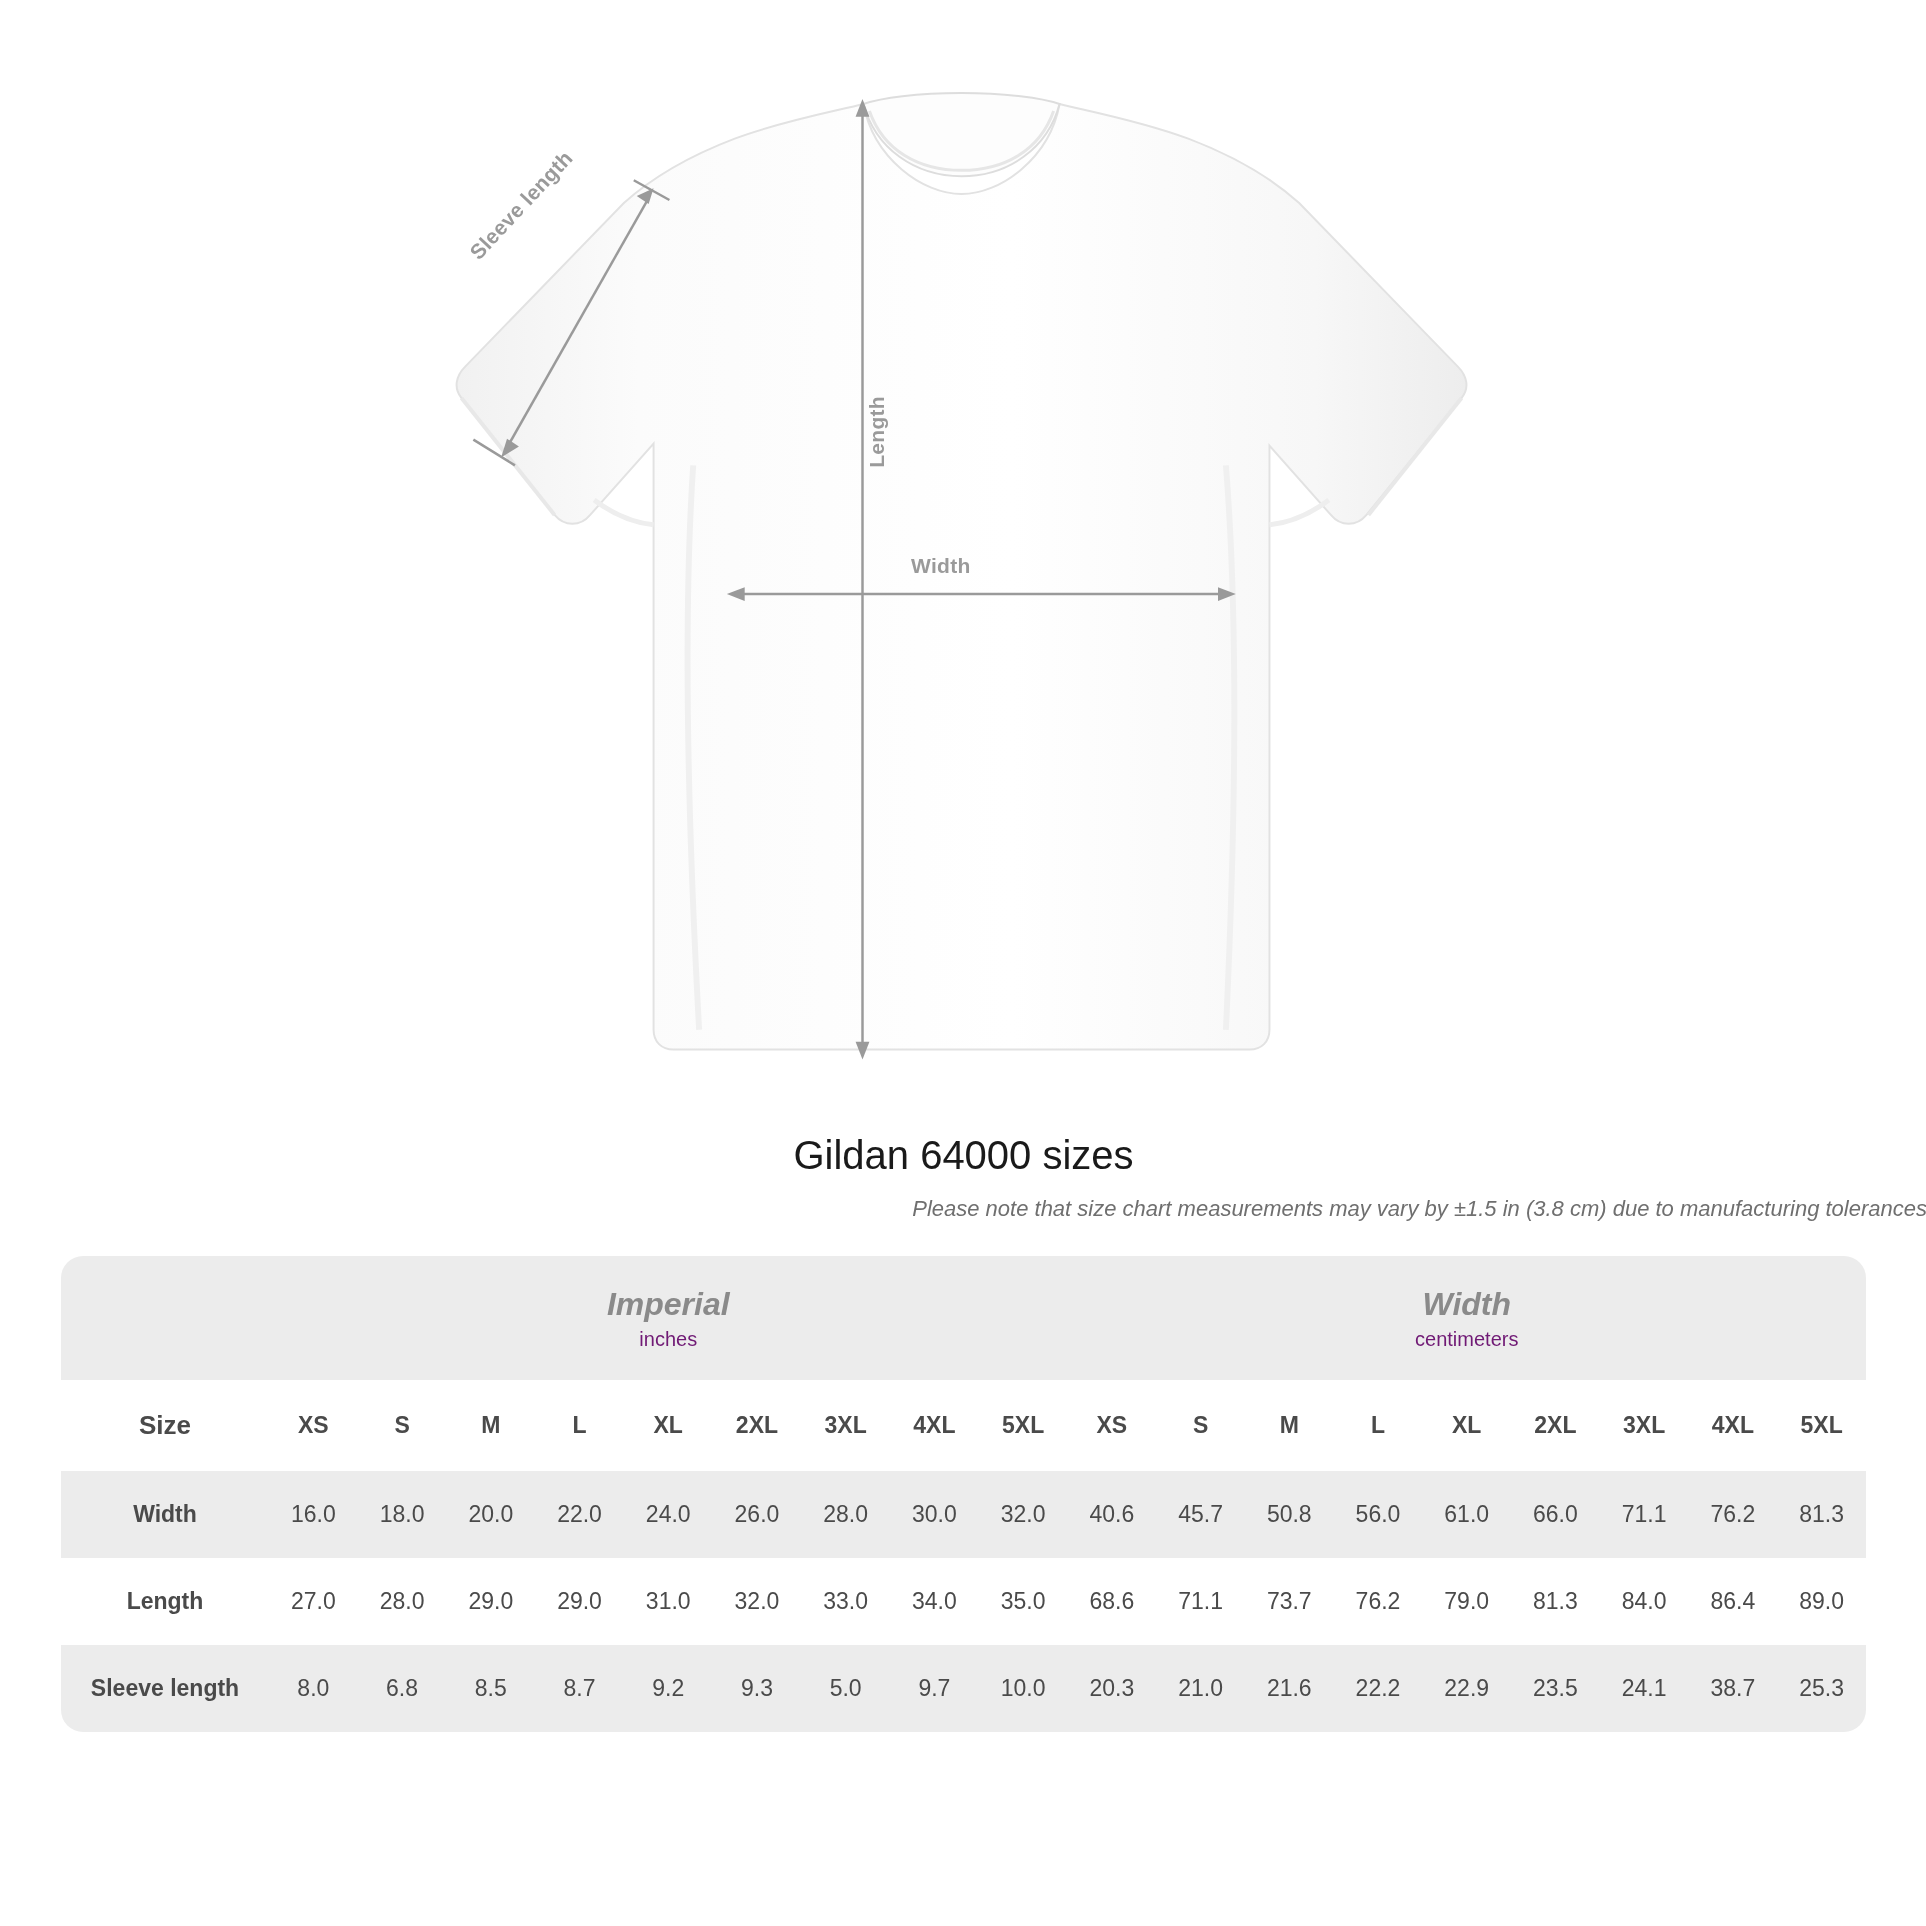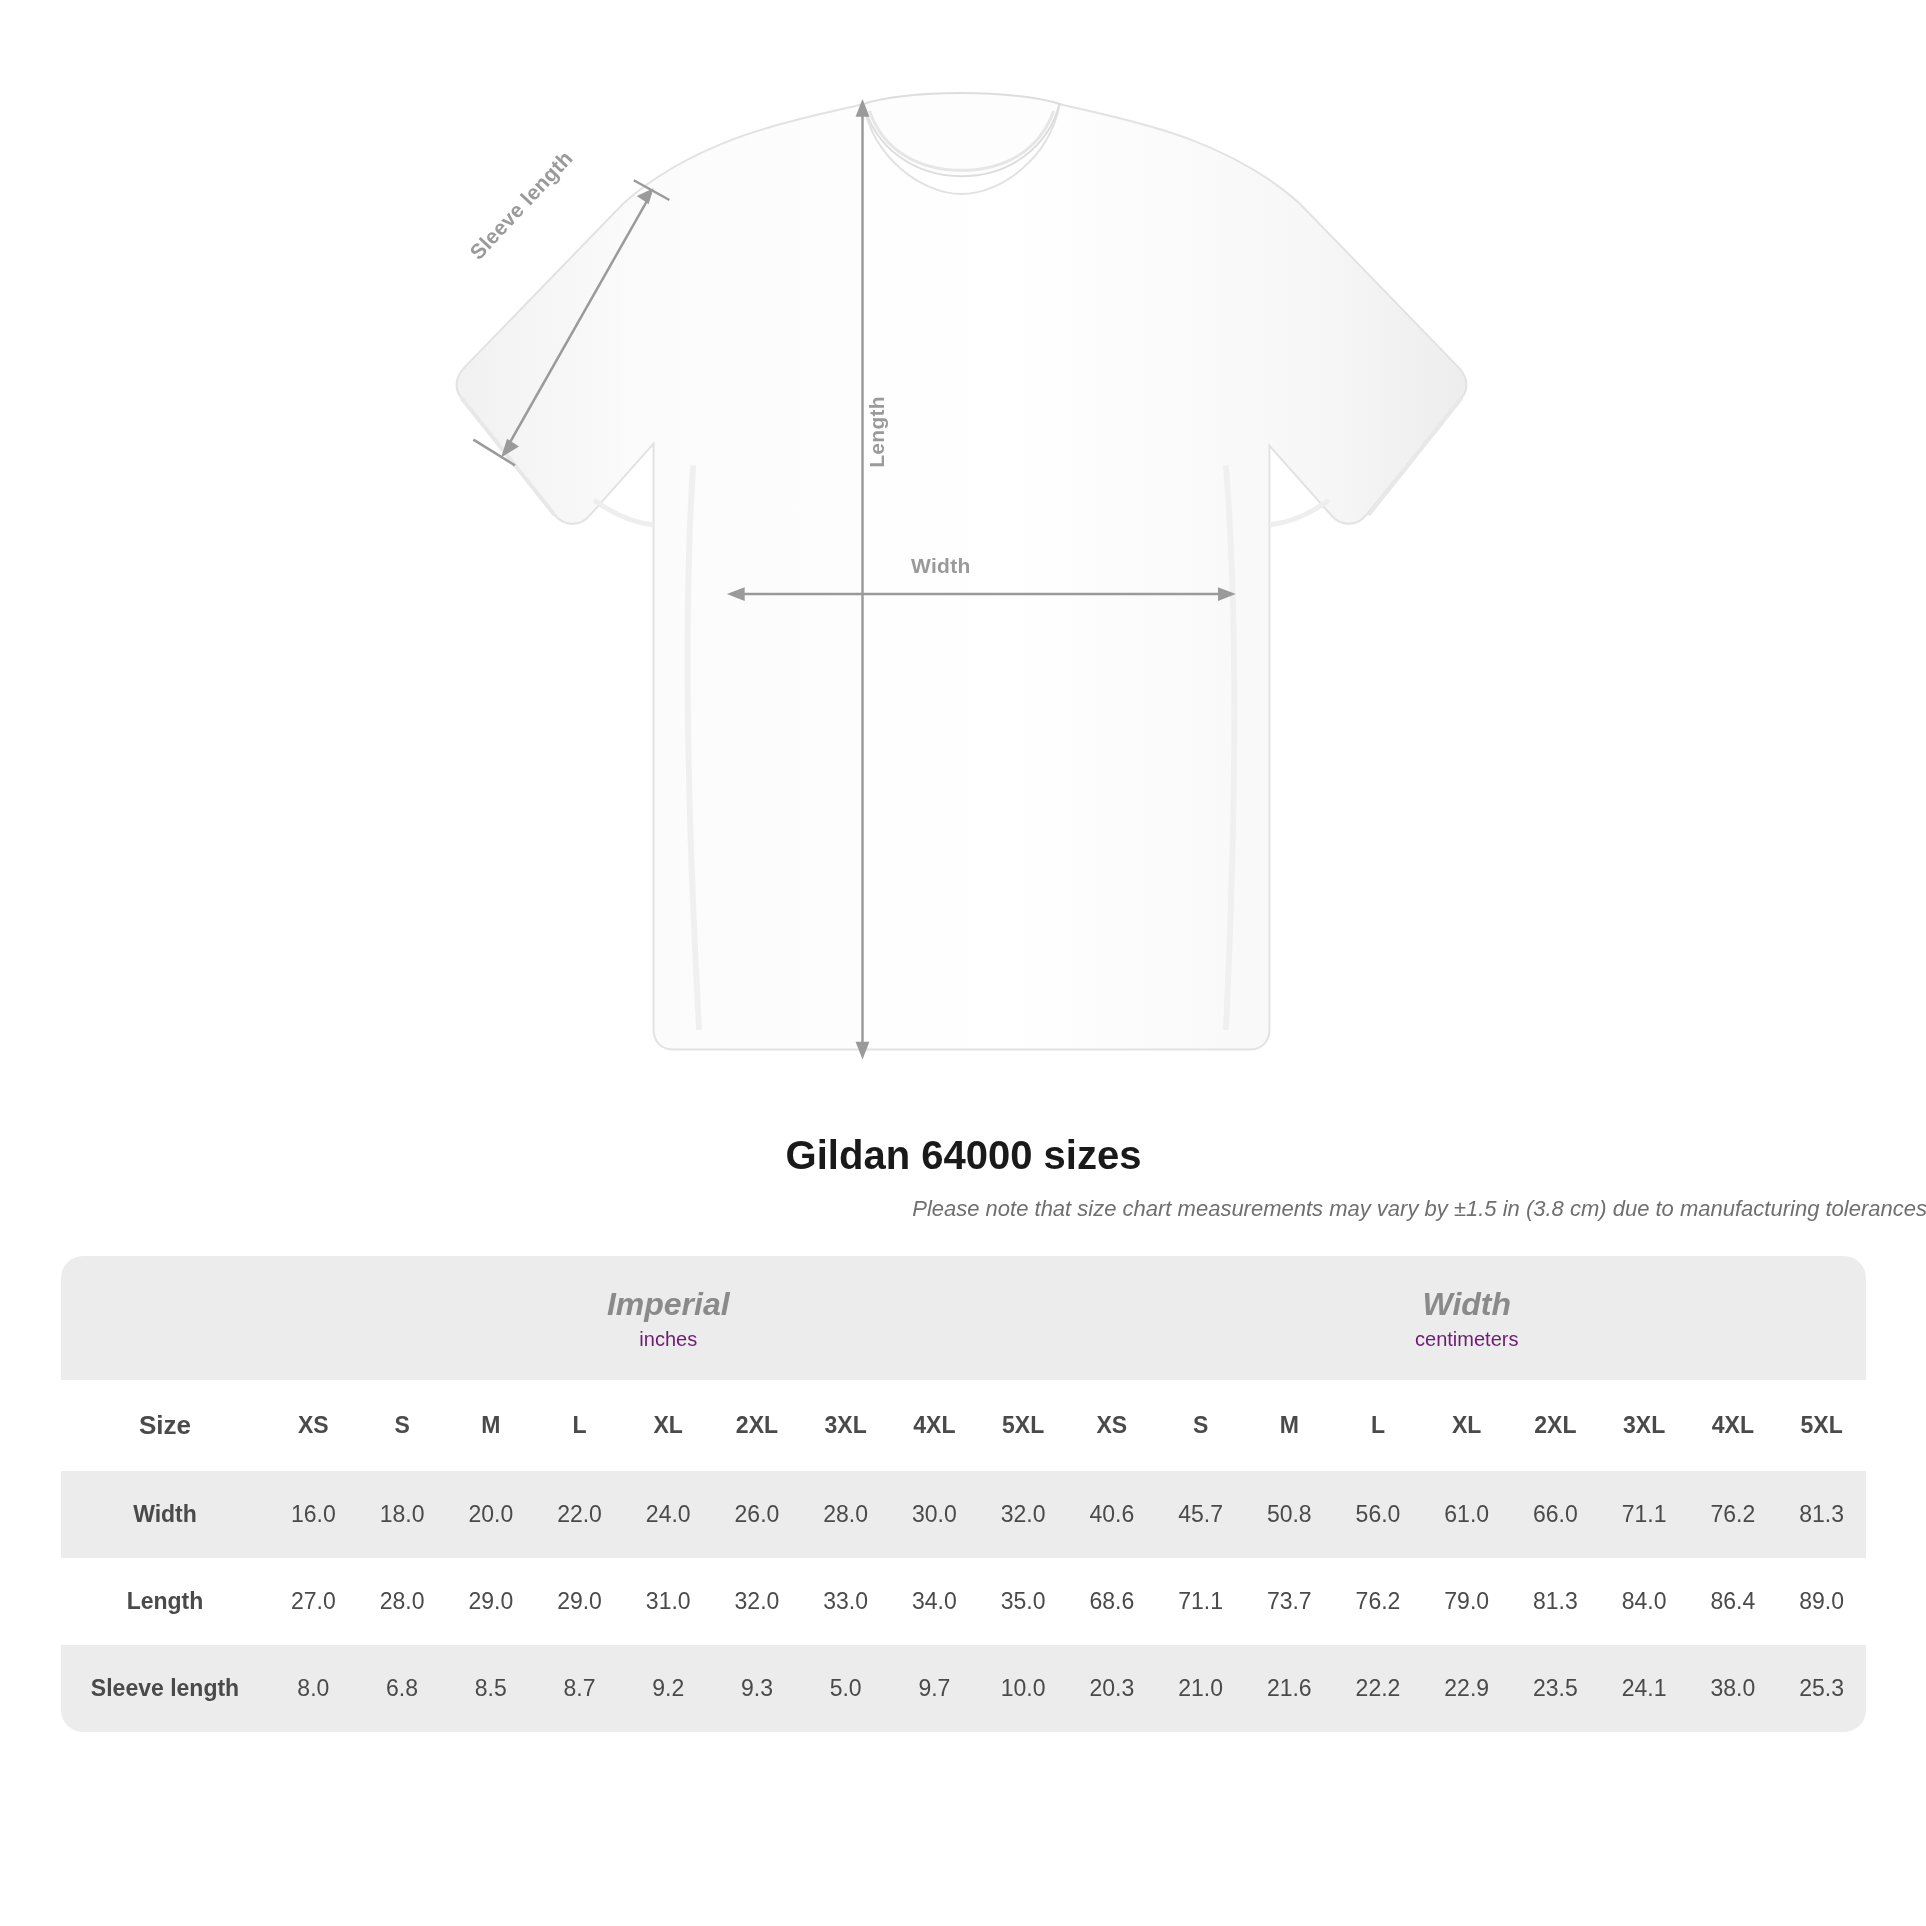--- a/index.html
+++ b/index.html
@@ -56,21 +56,21 @@
     transform-origin: left top;
   }
 
   
   .heading-block {
     text-align: center;
     margin-top: 24px;
   }
   .chart-title {
     font-size: 40px;
-    font-weight: bold;
+    font-weight: normal;
     color: #1a1a1a;
     margin: 16px;
   }
   .chart-note {
     font-size: 22px;
     font-style: italic;
     color: #6f6f6f;
     margin: 18px 0 0 0;
     text-align: right;
   }
@@ -322,21 +322,21 @@
           <td class="cell">5.0</td>
           <td class="cell">9.7</td>
           <td class="cell">10.0</td>
           <td class="cell">20.3</td>
           <td class="cell">21.0</td>
           <td class="cell">21.6</td>
           <td class="cell">22.2</td>
           <td class="cell">22.9</td>
           <td class="cell">23.5</td>
           <td class="cell">24.1</td>
-          <td class="cell">38.0</td>
+          <td class="cell">38.7</td>
           <td class="cell">25.3</td>
         </tr>
       </tbody>
     </table>
   </div>
 
 </div>
 
 
 </body></html>

